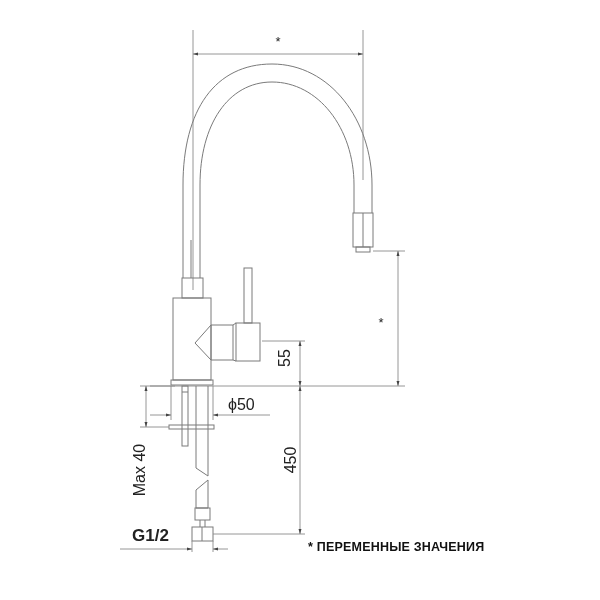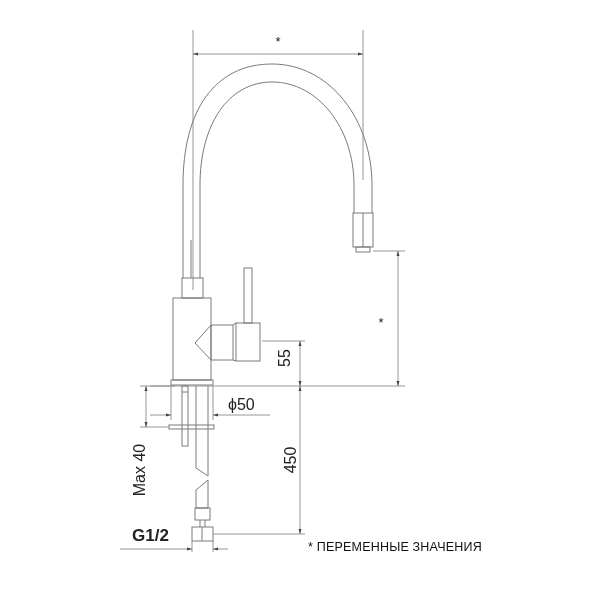--- a/index.html
+++ b/index.html
@@ -1,21 +1,21 @@
 <!DOCTYPE html>
 <html><head>
   <meta charset="utf-8">
   <style>
     html, body { margin: 0; padding: 0; background: #ffffff; }
     body { width: 600px; height: 600px; position: relative; overflow: hidden; font-family: "Liberation Sans", sans-serif; }
     #drawing { position: absolute; left: 0; top: 0; width: 600px; height: 600px; }
     .ln { stroke: #7a7a7a; stroke-width: 1; fill: none; }
     .dim { stroke: #8a8a8a; stroke-width: 0.9; fill: none; }
     .lbl { font-family: "Liberation Sans", sans-serif; fill: #222; }
-    .note { position: absolute; left: 308px; top: 540px; font-size: 12.5px; font-weight: normal; color: #111; letter-spacing: 0.2px; white-space: nowrap; font-family: "Liberation Sans", sans-serif; }
+    .note { position: absolute; left: 308px; top: 540px; font-size: 12.5px; font-weight: bold; color: #111; letter-spacing: 0.2px; white-space: nowrap; font-family: "Liberation Sans", sans-serif; }
   </style>
 </head>
 <body>
 
 <svg id="drawing" viewBox="0 0 600 600" xmlns="http://www.w3.org/2000/svg">
   <defs>
     <marker id="arr" viewBox="0 0 10 10" refX="10" refY="5" markerWidth="6" markerHeight="6" orient="auto-start-reverse">
       <path d="M0,2 L10,5 L0,8 z" fill="#444"></path>
     </marker>
   </defs>

